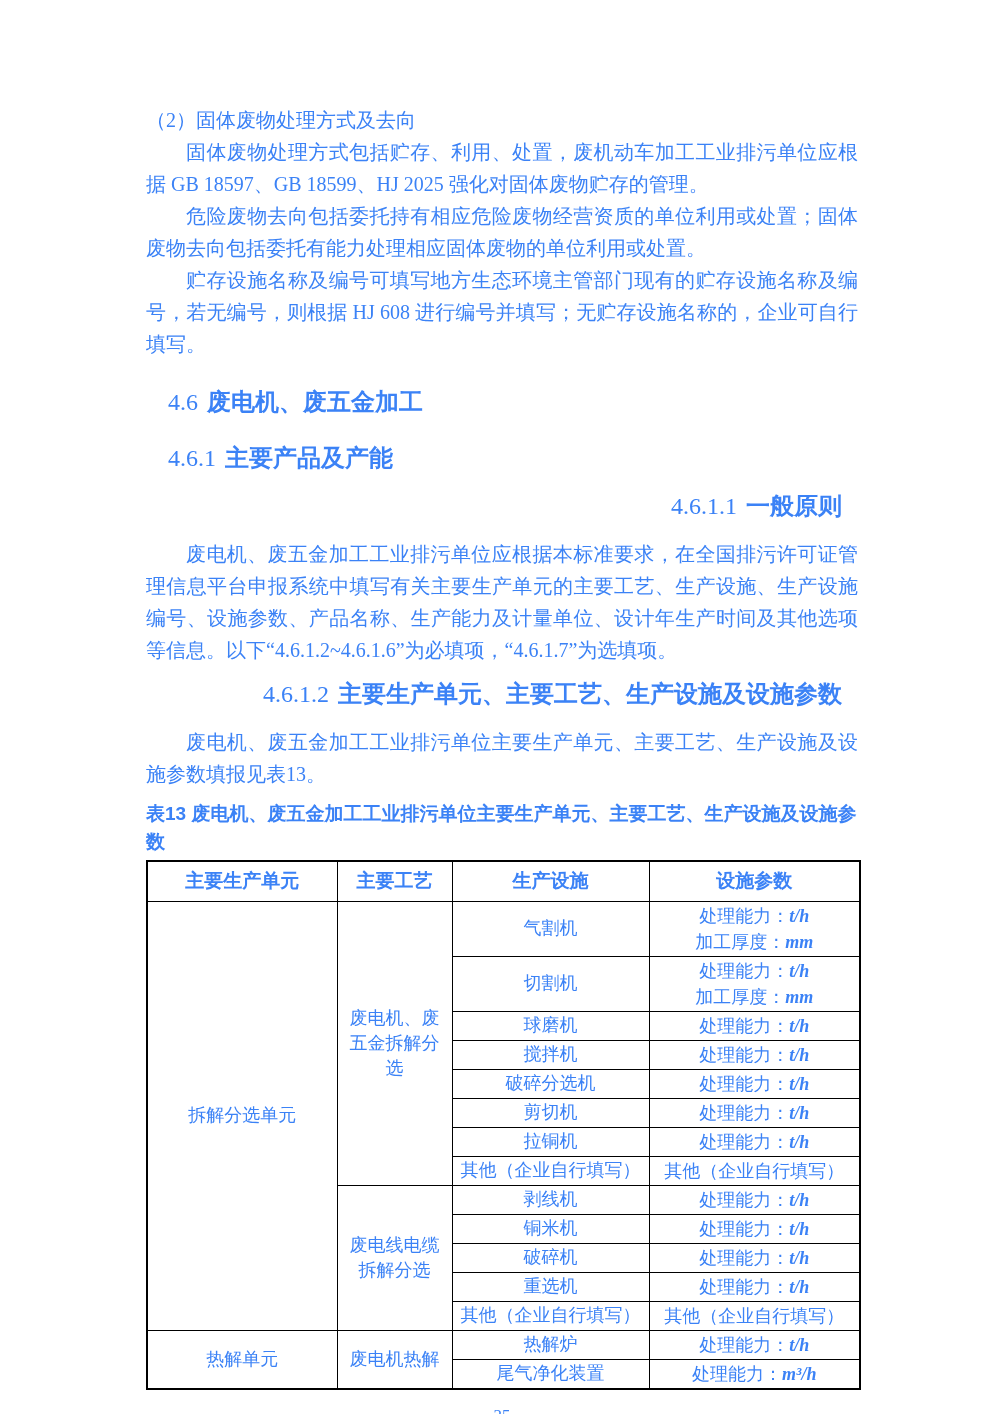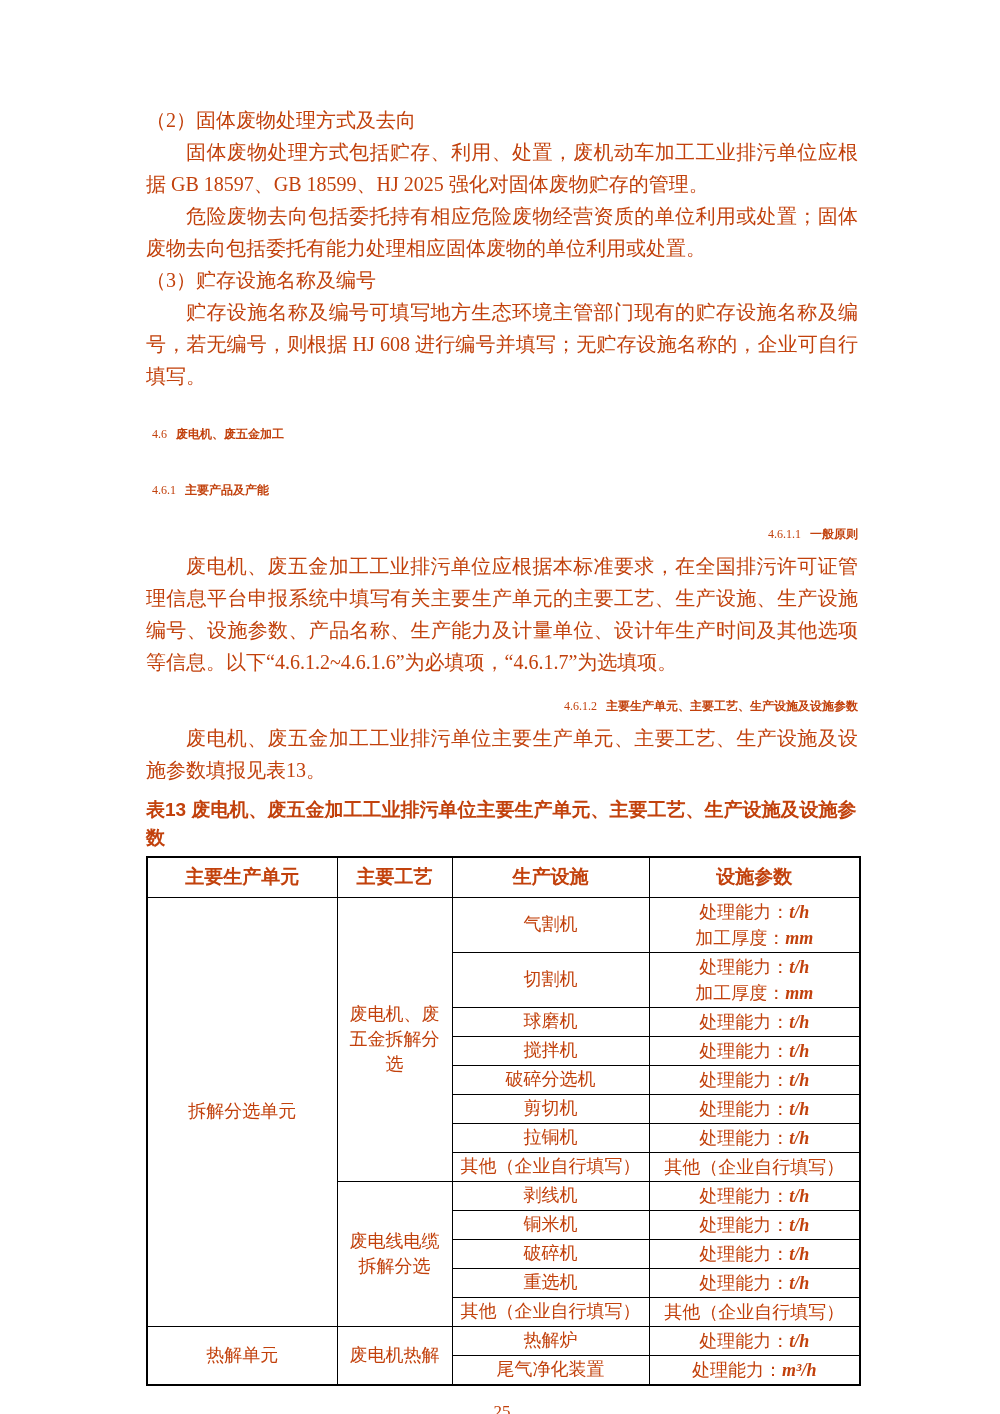--- a/index.html
+++ b/index.html
@@ -1,30 +1,30 @@
 <!DOCTYPE html>
 <html><head>
 <meta charset="utf-8">
 <style>
   * { box-sizing: border-box; }
   html, body { margin: 0; padding: 0; background: #ffffff; }
   .page {
-    width: 1000px; height: 1414px; background: #ffffff; color: #c2410c;
+    width: 1000px; height: 1414px; background: #ffffff; color: #3b82f6;
     position: relative; overflow: hidden;
     font-family: "Liberation Serif", "DejaVu Serif", serif;
     padding: 104px 142px 0 146px;
   }
   .content { width: 712px; }
   p.body-para {
     margin: 0; font-size: 20px; line-height: 32px;
     text-align: justify; text-indent: 2em;
   }
   p.item-heading { margin: 0; font-size: 20px; line-height: 32px; }
   .sec-heading {
-    margin: 0; font-size: 12px; line-height: 32px; font-weight: bold;
+    margin: 16px; font-size: 24px; line-height: 32px; font-weight: bold;
     font-family: "Liberation Sans", "DejaVu Sans", sans-serif;
     padding-left: 6px;
   }
   .sec-heading .hnum {
     font-family: "Liberation Serif", "DejaVu Serif", serif;
     font-weight: normal; margin-right: 9px;
   }
   .mt-lg { margin-top: 26px; }
   .mt-md { margin-top: 24px; }
   .mt-sm { margin-top: 12px; text-align: right; }
@@ -55,21 +55,20 @@
 </head>
 <body>
 
 <div class="page">
   <div class="content">
 
     <p class="item-heading">（2）固体废物处理方式及去向</p>
     <p class="body-para">固体废物处理方式包括贮存、利用、处置，废机动车加工工业排污单位应根据 GB 18597、GB 18599、HJ 2025 强化对固体废物贮存的管理。</p>
     <p class="body-para">危险废物去向包括委托持有相应危险废物经营资质的单位利用或处置；固体废物去向包括委托有能力处理相应固体废物的单位利用或处置。</p>
 
-    <p class="item-heading">（3）贮存设施名称及编号</p>
     <p class="body-para">贮存设施名称及编号可填写地方生态环境主管部门现有的贮存设施名称及编号，若无编号，则根据 HJ 608 进行编号并填写；无贮存设施名称的，企业可自行填写。</p>
 
     <p class="sec-heading mt-lg"><span class="hnum">4.6</span><span>废电机、废五金加工</span></p>
 
     <p class="sec-heading mt-md"><span class="hnum">4.6.1</span><span>主要产品及产能</span></p>
 
     <p class="sec-heading mt-sm"><span class="hnum">4.6.1.1</span><span>一般原则</span></p>
     <p class="body-para">废电机、废五金加工工业排污单位应根据本标准要求，在全国排污许可证管理信息平台申报系统中填写有关主要生产单元的主要工艺、生产设施、生产设施编号、设施参数、产品名称、生产能力及计量单位、设计年生产时间及其他选项等信息。以下“4.6.1.2~4.6.1.6”为必填项，“4.6.1.7”为选填项。</p>
 
     <p class="sec-heading mt-sm"><span class="hnum">4.6.1.2</span><span>主要生产单元、主要工艺、生产设施及设施参数</span></p>

